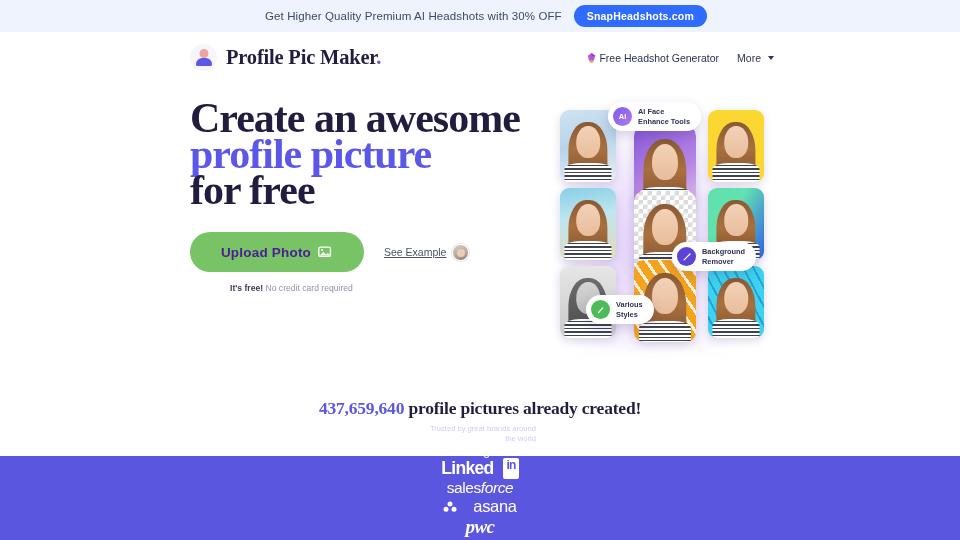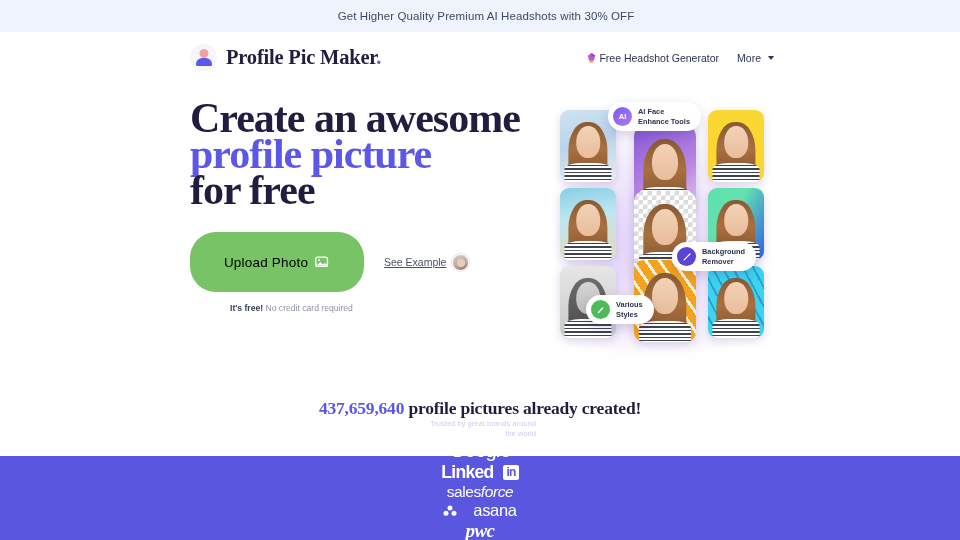--- a/index.html
+++ b/index.html
@@ -61,22 +61,22 @@
     font-size: 42px; line-height: 36px; color: #211d3e; letter-spacing: -1px;
   }
   .headline .accent { color: #5b57e8; display: block; }
   .headline .l1, .headline .l3 { display: block; }
   .sub {
     margin-top: 22px; font-size: 11.4px; line-height: 17.5px; color: #4b5369; width: 322px;
   }
 
   .cta-row { margin-top: 24px; display: flex; align-items: center; gap: 20px; }
   .upload-btn {
-    width: 174px; height: 60px; border-radius: 26px; background: #77c365; border: none;
-    color: #000000; font-size: 13.5px; font-weight: normal; letter-spacing: .2px;
+    width: 174px; height: 40px; border-radius: 26px; background: #77c365; border: none;
+    color: #4c1d95; font-size: 13.5px; font-weight: bold; letter-spacing: .2px;
     display: flex; align-items: center; justify-content: center; gap: 7px; cursor: pointer;
   }
   .img-icon { width: 15px; height: 13px; display: block; }
   .example-link {
     font-size: 10.5px; color: #4b5369; text-decoration: underline; cursor: pointer;
   }
   .example-wrap { display: flex; align-items: center; gap: 6px; }
   .example-avatar {
     width: 17px; height: 17px; border-radius: 50%; overflow: hidden; flex: 0 0 auto;
     border: 1.5px solid #fff; box-shadow: 0 0 0 1px #e4e2ef;
@@ -170,42 +170,43 @@
     position: absolute; left: 0; top: 456px; width: 100%; height: 84px;
     background: #5a56e0; display: flex; align-items: center;
   }
   .brands-inner {
     width: 100%; padding: 0 180px; display: flex; align-items: center; gap: 0; justify-content: space-between; flex-direction: column;
   }
   .trusted {
     font-size: 7.6px; color: #cdccf4; line-height: 10px; text-align: right; width: 112px; flex: 0 0 auto;
   }
   .logo { color: #fff; flex: 0 0 auto; }
-  .logo-google { font-family: "Liberation Sans", sans-serif; font-size: 20px; letter-spacing: -.6px; }
-  .logo-linkedin { font-size: 17.5px; font-weight: bold; letter-spacing: -.7px; display: flex; align-items: center; gap: 10px; }
+  .logo-google { font-family: "Liberation Sans", sans-serif; font-size: 12px; letter-spacing: -.6px; }
+  .logo-linkedin { font-size: 17.5px; font-weight: bold; letter-spacing: -.7px; display: flex; gap: 10px; }
   .li-box { background:#fff; color:#5a56e0; font-size: 12px; font-weight:bold; border-radius:2px; padding: 1px 3px; line-height: 13px; }
   .logo-salesforce { font-size: 15.5px; letter-spacing: -.4px; }
   .logo-salesforce i { font-style: italic; }
   .logo-asana { font-size: 16.5px; letter-spacing: -.3px; display:flex; align-items:center; gap:16px; }
   .asana-mark { width: 14px; height: 11px; display:block; }
   .logo-pwc { font-family: "Liberation Serif", serif; font-weight: bold; font-style: italic; font-size: 19px; letter-spacing: -.5px; }
   .logo-okta { font-size: 18px; font-weight: bold; letter-spacing: -.3px; }
   .logo-workday { font-size: 12.5px; letter-spacing: -.2px; position: relative; }
   .wd-arc {
     position:absolute; left: 6px; top: -6px; width: 44px; height: 9px;
     border-top: 1.4px solid #fff; border-radius: 50% 50% 0 0 / 100% 100% 0 0;
   }
 </style>
 </head>
 <body>
 
 <div class="page">
 
   <div class="promo-banner">
     <span class="promo-text">Get Higher Quality Premium AI Headshots with 30% OFF</span>
+    <span class="promo-pill">SnapHeadshots.com</span>
   </div>
 
   <div class="brand">
     <span class="brand-mark">
       <span class="head"></span>
         <span class="body"></span>
     </span>
     <span class="brand-name"><span>Profile Pic Maker</span><span class="brand-dot">.</span></span>
   </div>
 

